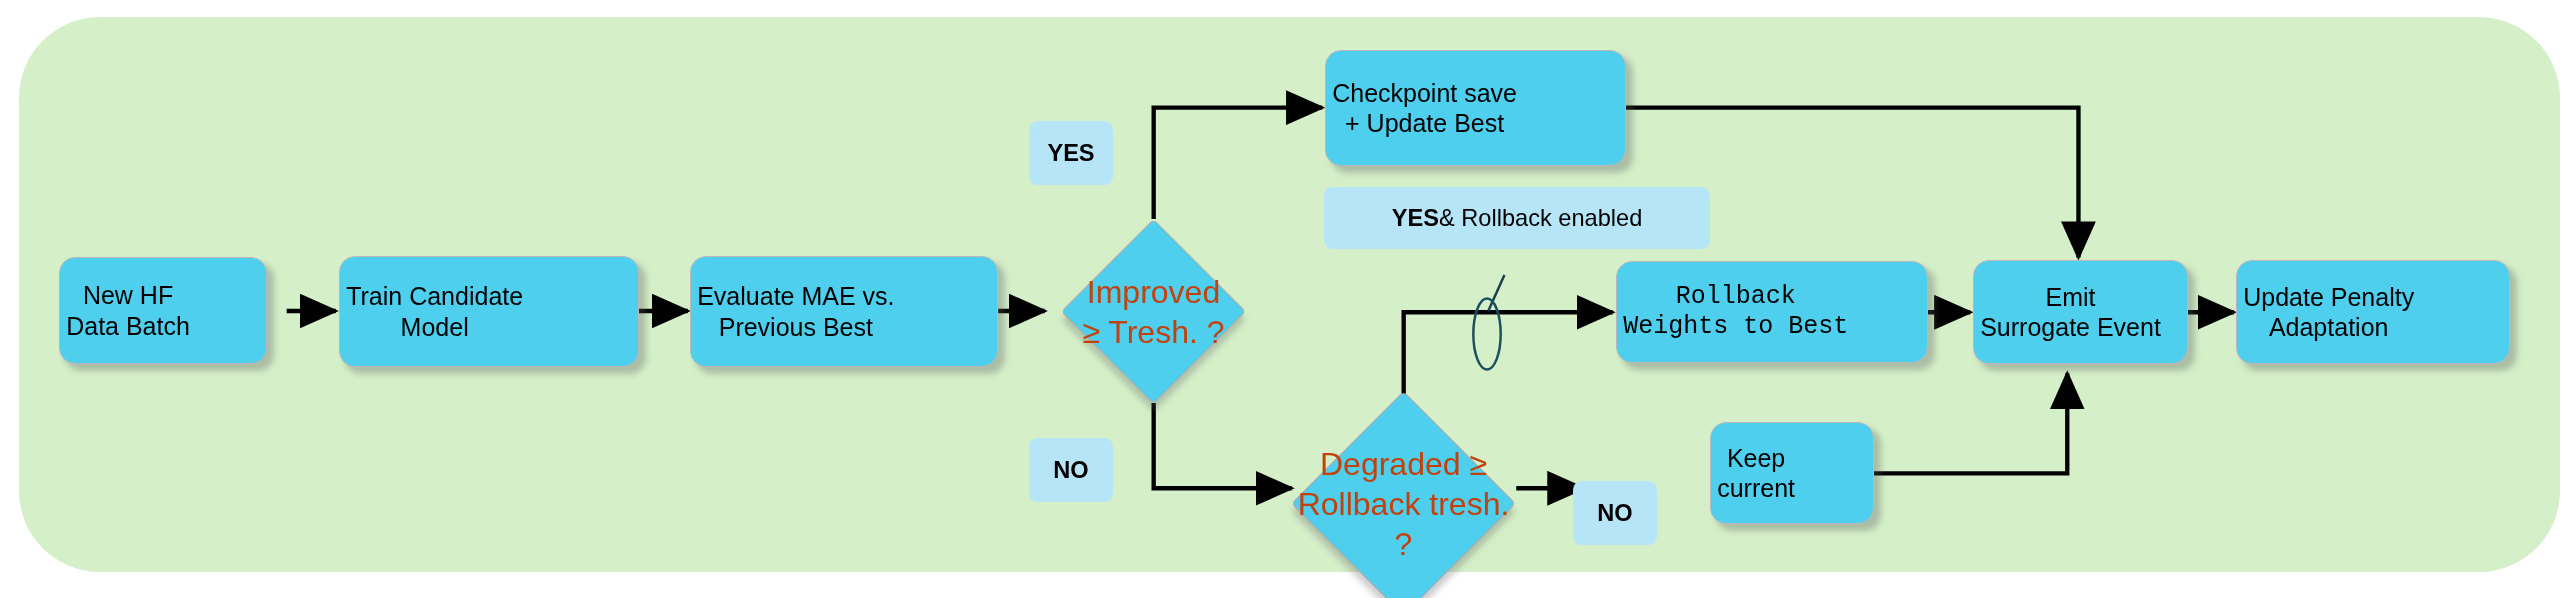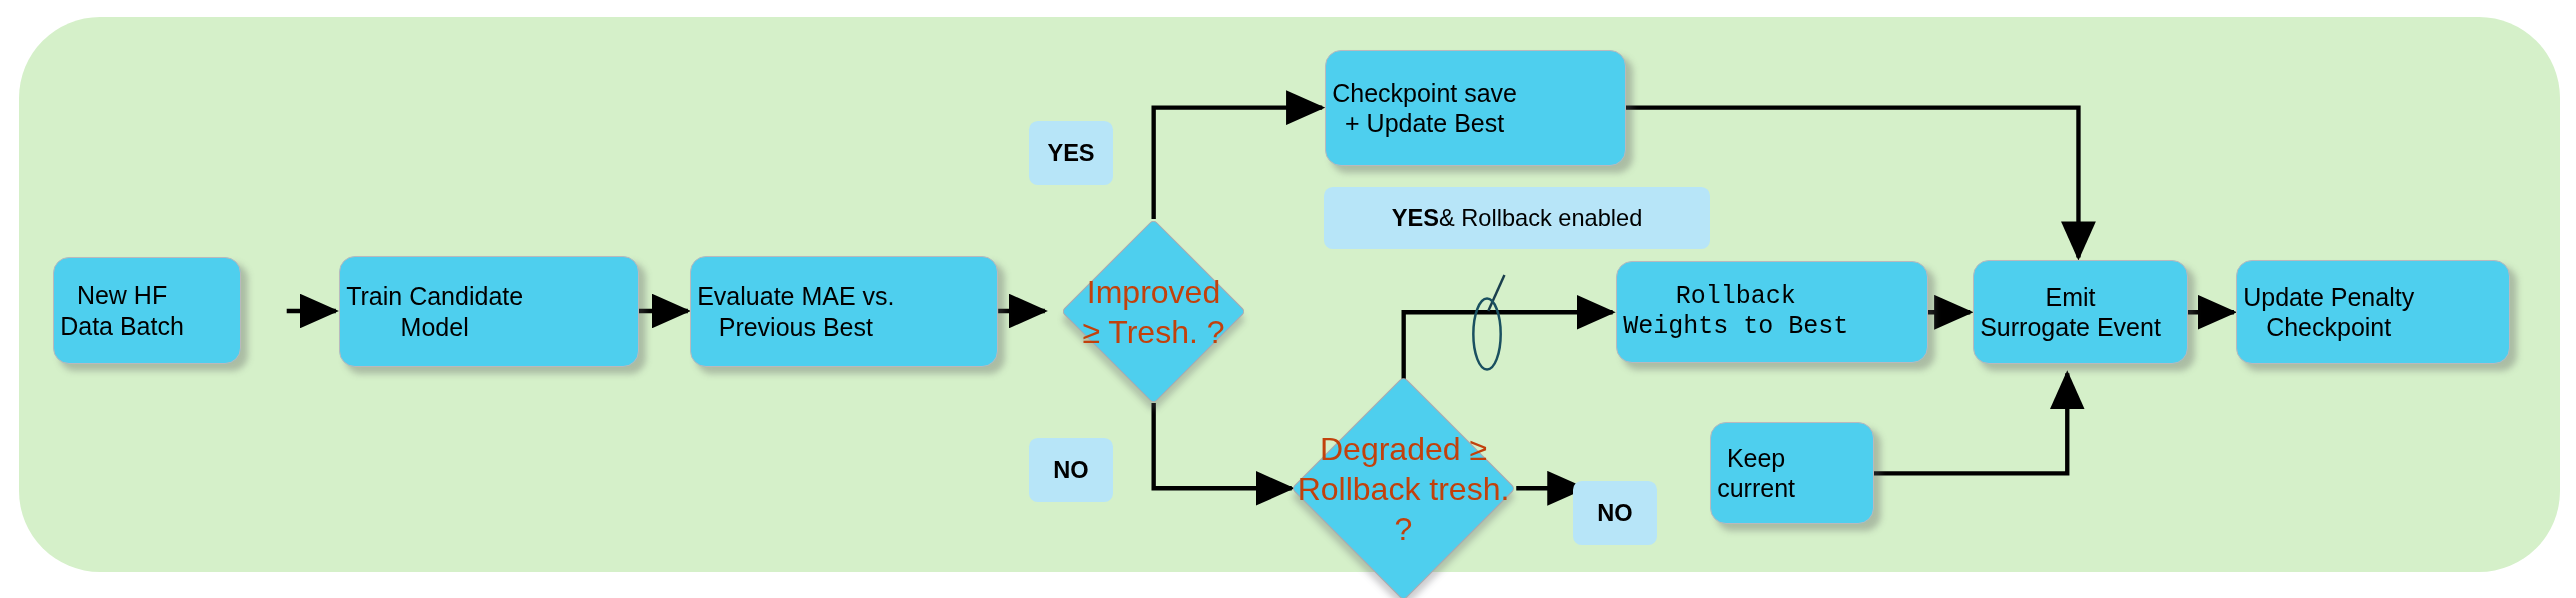--- a/index.html
+++ b/index.html
@@ -139,21 +139,21 @@
 
       <path d="M3517,502 L3592,502"></path>
     </g>
 
     <g>
       <path d="M2419,442 L2393,500" fill="none" stroke="#1a3f4d" stroke-width="4"></path>
       <ellipse cx="2391" cy="537" rx="22" ry="57" fill="none" stroke="#1a5060" stroke-width="4"></ellipse>
     </g>
   </svg>
 
-  <div class="node proc" style="left:53px; top:257px; width:188px; height:107px;">
+  <div class="node proc" style="left:59px; top:257px; width:208px; height:107px;">
     <div>
       <span>New HF</span><br>
       <span>Data Batch</span>
     </div>
   </div>
 
   <div class="node proc" style="left:339px; top:256px; width:300px; height:111px;">
     <div>
       <span>Train Candidate</span><br>
       <span>Model</span>
@@ -191,35 +191,35 @@
   <div class="node proc" style="left:1973px; top:260px; width:215px; height:104px;">
     <div>
       <span>Emit</span><br>
       <span>Surrogate Event</span>
     </div>
   </div>
 
   <div class="node proc" style="left:2236px; top:260px; width:274px; height:104px;">
     <div>
       <span>Update Penalty</span><br>
-      <span>Checkpoint</span>
+      <span>Adaptation</span>
     </div>
   </div>
 
   <div class="dec-wrap" style="left:1088px; top:246px; width:131px; height:131px;">
     <div class="dec-shape"></div>
     <div class="dec-label">
       <div>
         <span>Improved</span><br>
         <span>≥ Tresh. ?</span>
       </div>
     </div>
   </div>
 
-  <div class="dec-wrap" style="left:1324px; top:409px; width:159px; height:159px;">
+  <div class="dec-wrap" style="left:1324px; top:424px; width:159px; height:159px;">
     <div class="dec-shape"></div>
     <div class="dec-label">
       <div>
         <span>Degraded ≥</span><br>
         <span>Rollback tresh. ?</span>
       </div>
     </div>
   </div>
 
   <div class="tag" style="left:1029px; top:121px; width:84px; height:64px; font-weight:700;">

